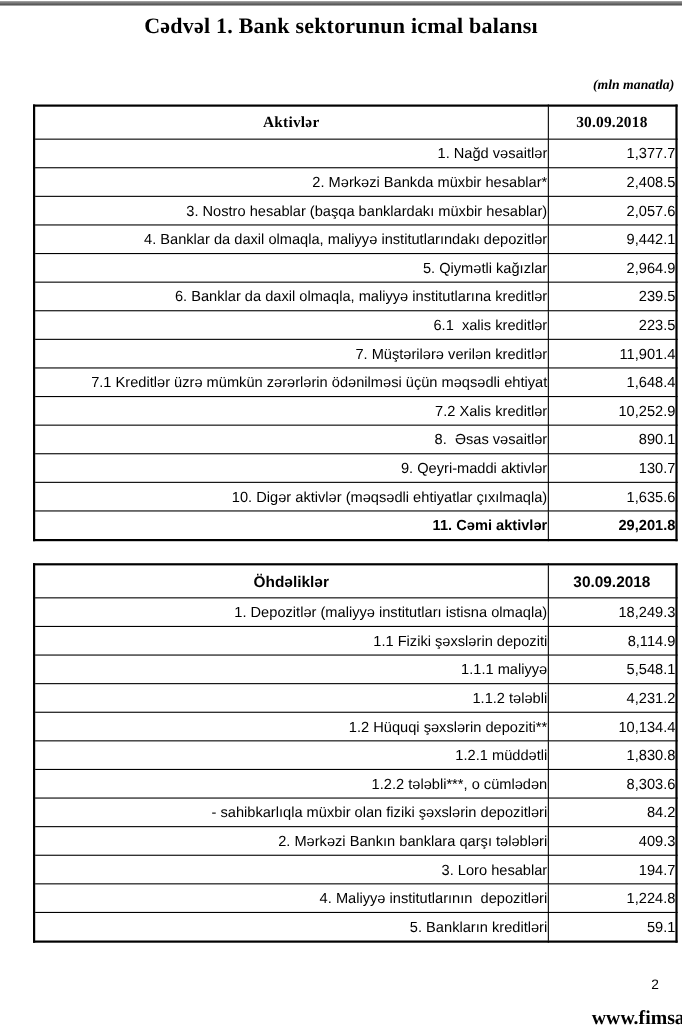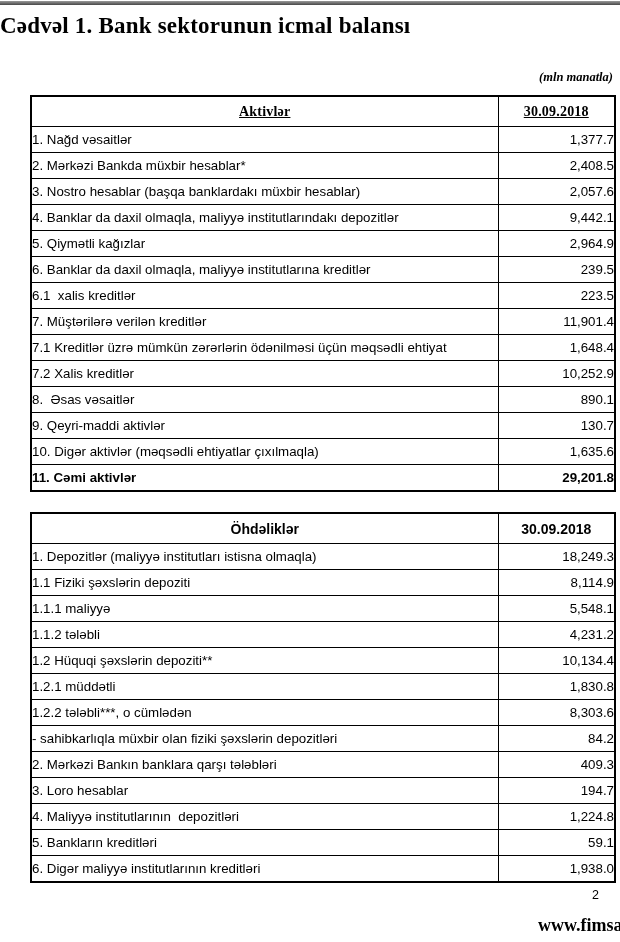--- a/index.html
+++ b/index.html
@@ -10,23 +10,23 @@
     font-family:"Liberation Sans","DejaVu Sans",sans-serif;
     color:#000;
     overflow:hidden;
   }
   .top-rule{
     position:absolute;top:1px;left:0;right:0;height:4px;
     background:linear-gradient(#9a9a9a,#474747);
   }
   .doc-title{
     position:absolute;top:13px;left:0;width:100%;
-    text-align:left;
-    font-family:"Liberation Serif","DejaVu Serif",serif;
-    font-weight:bold;font-size:23px;letter-spacing:.2px;
+    text-align:center;
+    font-family:"Liberation Serif","DejaVu Serif",serif;
+    font-weight:bold;font-size:20px;letter-spacing:.2px;
   }
   .unit-note{
     position:absolute;top:70px;right:7px;
     font-family:"Liberation Serif","DejaVu Serif",serif;
     font-style:italic;font-weight:bold;font-size:12.5px;
   }
   table.bal{
     position:absolute;left:30px;width:584px;
     border-collapse:collapse;
     border:2px solid #000;
@@ -36,30 +36,30 @@
   #liab-table{top:512px;}
   table.bal th,table.bal td{
     border:1.5px solid #000;
     padding:0;
     overflow:hidden;
     white-space:pre;
   }
   table.bal th{height:29px;text-align:center;font-size:14px;}
   #assets-table th{
     font-family:"Liberation Serif","DejaVu Serif",serif;
-    font-weight:bold;letter-spacing:.2px;text-decoration:underline;
+    font-weight:bold;letter-spacing:.2px;
   }
   #liab-table th{
     font-family:"Liberation Sans","DejaVu Sans",sans-serif;
     font-weight:bold;
   }
   table.bal td{height:25px;font-size:13.3px;line-height:25px;}
   col.c1{width:467px;}
   col.c2{width:117px;}
-  td.c-label{text-align:left;}
+  td.c-label{text-align:right;}
   td.c-value{text-align:right;}
   .ind-0{padding-left:7px;margin-top:37px;}
   .ind-1{padding-left:12px;}
   .ind-2{padding-left:33px;}
   .ind-3{padding-left:79px;}
   tr.bold-row td{font-weight:bold;}
   .page-number{
     position:absolute;top:888px;right:21px;
     font-size:12.5px;
   }
@@ -207,24 +207,20 @@
         <td class="c-value">194.7</td>
       </tr>
         <tr style="">
         <td class="c-label ind-0">4. Maliyyə institutlarının  depozitləri</td>
         <td class="c-value">1,224.8</td>
       </tr>
         <tr style="">
         <td class="c-label ind-0">5. Bankların kreditləri</td>
         <td class="c-value">59.1</td>
       </tr>
-        <tr style="">
-        <td class="c-label ind-0">6. Digər maliyyə institutlarının kreditləri</td>
-        <td class="c-value">1,938.0</td>
-      </tr>
       </tbody>
   </table>
 
   <div class="page-number">2</div>
 
   <div class="footer-url">www.fimsa.az</div>
 
 </div>
 
 </body></html>

